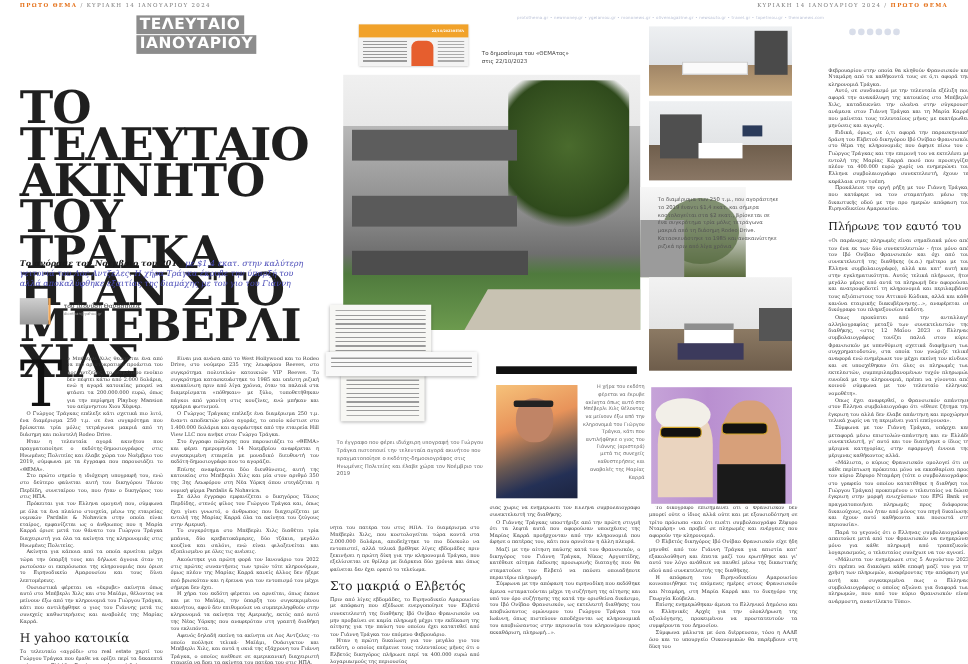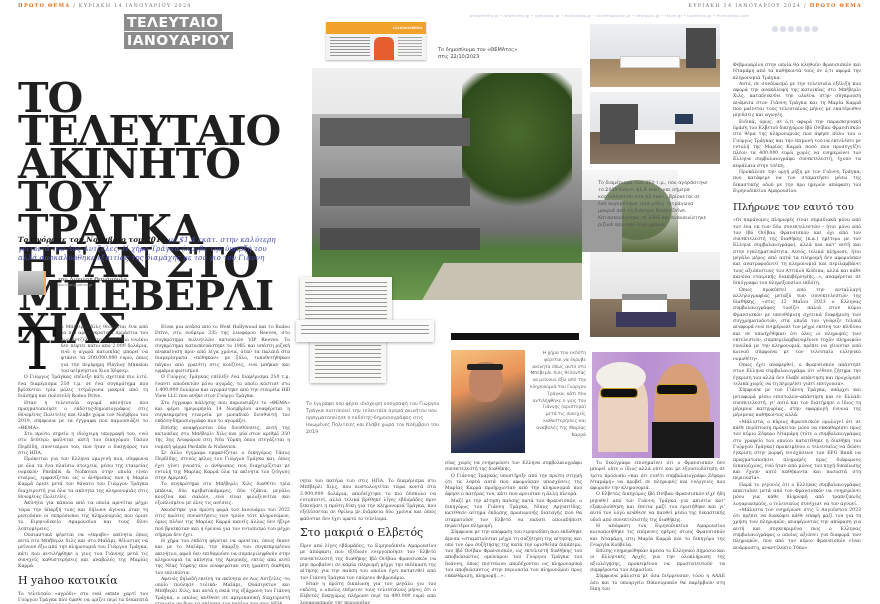--- a/index.html
+++ b/index.html
@@ -75,21 +75,21 @@
 .col{position:absolute;font-family:"DejaVu Serif",serif;font-size:4.6px;line-height:6.3px;color:#3a3a3a;text-align:justify;overflow:hidden}
 .col p{text-indent:6px}
 .col p.noind{text-indent:0}
 .dropcap{float:left;font-size:58px;line-height:46px;margin:2px 4px 0 0;font-family:"DejaVu Serif",serif;color:#111}
 .subhead{font-family:"DejaVu Serif",serif;font-size:11px;line-height:14px;color:#1b1b1b;margin:4px 0 3px;text-indent:0;font-weight:normal}
 .c1{left:18px;top:324px;width:130px;height:280px}
 .c2{left:155px;top:324px;width:135px;height:280px}
 .c3{left:300px;top:478px;width:136px;height:126px}
 .c4{left:445px;top:460px;width:137px;height:144px}
 .c5{left:590px;top:460px;width:135px;height:144px}
-.c6{left:733px;top:62px;width:128px;height:542px}
+.c6{left:753px;top:62px;width:128px;height:542px}
 .pullquote-sub{font-size:10px;line-height:13px;margin:6px 0 4px}
 </style>
 </head>
 <body>
 
 <div class="spread">
 
   <div class="topline left">
     <span class="brand">ΠΡΩΤΟ ΘΕΜΑ</span>
     <span>/ ΚΥΡΙΑΚΗ 14 ΙΑΝΟΥΑΡΙΟΥ 2024</span>

